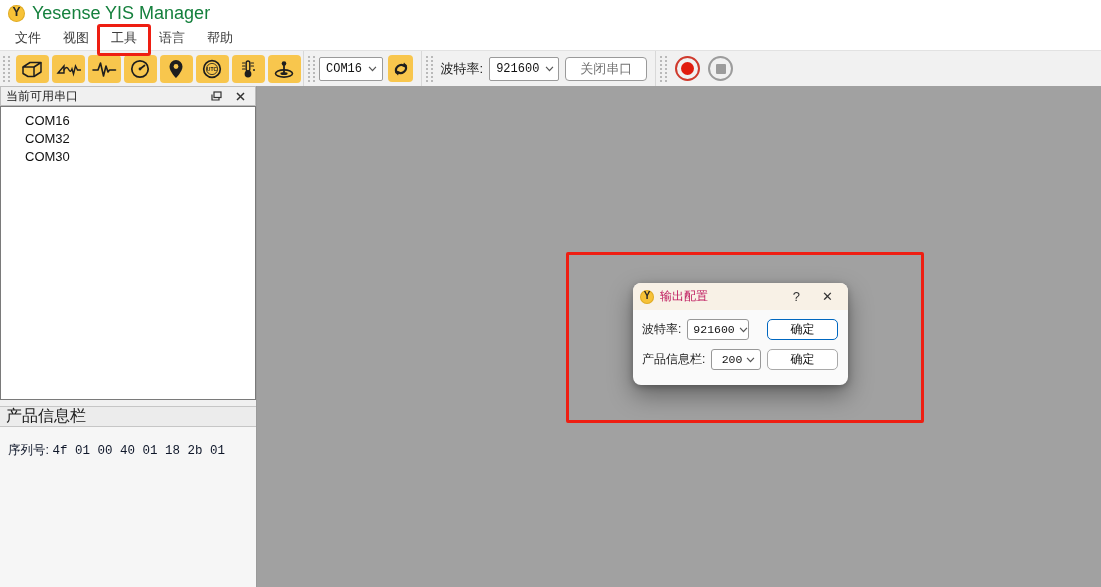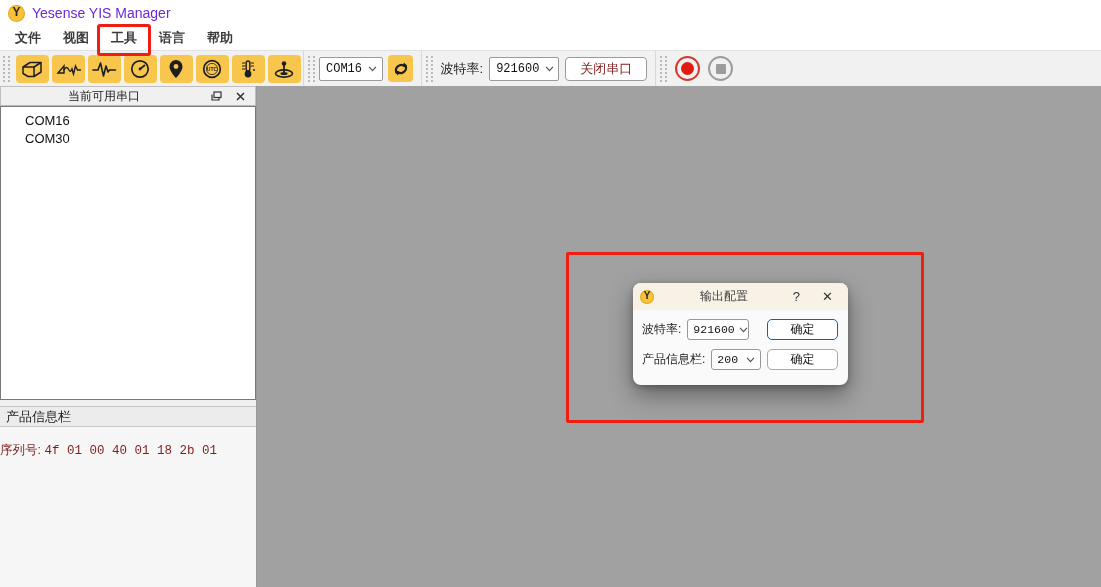--- a/index.html
+++ b/index.html
@@ -3,87 +3,87 @@
 <meta charset="utf-8">
 <style>
   * { margin:0; padding:0; box-sizing:border-box; }
   html,body { width:1101px; height:587px; }
   body { font-family:"Liberation Sans", sans-serif; overflow:hidden; }
   .window { position:relative; width:1101px; height:587px; background:#ffffff; overflow:hidden; }
 
   
   .titlebar { position:absolute; left:0; top:0; width:100%; height:26px; background:#ffffff;
               display:flex; align-items:center; padding-left:8px; gap:7px; }
-  .titlebar .title { font-size:14px; color:#6d28d9; }
+  .titlebar .title { font-size:18px; color:#15803d; }
   .brand-icon { width:17px; height:17px; border-radius:50%; background:#f7c237; position:relative;
                 display:flex; align-items:center; justify-content:center; flex:0 0 auto;
                 box-shadow: inset 0 0 0 1px rgba(180,130,0,.35); }
   .brand-icon span { color:#262626; font-weight:bold; font-size:12px; line-height:1; transform:translateY(-1px); }
 
   
   .menubar { position:absolute; left:0; top:26px; width:100%; height:24px; background:#ffffff;
-             display:flex; align-items:flex-start; padding-left:4px;font-weight:bold; }
+             display:flex; align-items:flex-start; padding-left:4px; }
   .menu-item { font-size:13px; color:#3c3c3c; padding:3px 11px; position:relative; cursor:default; }
   .menu-highlight { position:absolute; left:-3px; right:-3px; top:-2px; bottom:-6px;
                     border:3px solid #ee1e12; border-radius:3px; pointer-events:none; z-index:5; }
 
   
   .toolbar { position:absolute; left:0; top:50px; width:100%; height:36px; background:#f1f1f1;
              border-top:1px solid #e2e2e2; display:flex; align-items:center; }
   .grip { width:7px; height:26px; border-left:2px dotted #b9b9b9; border-right:2px dotted #b9b9b9; margin:0 4px 0 3px; }
   .vsep { width:1px; height:36px; background:#d8d8d8; margin:0 1px; }
   .tool-btn { width:33px; height:28px; background:#f8c64d; border:none; border-radius:4px;
               margin:0 1.5px; display:flex; align-items:center; justify-content:center; padding:0; }
   .tool-btn svg { display:block; }
   .combo { background:#ffffff; border:1px solid #9a9a9a; border-radius:2px; height:24px;
            display:inline-flex; align-items:center; justify-content:space-between; padding:0 6px; gap:6px; }
   .combo .val { font-family:"Liberation Mono","DejaVu Sans Mono",monospace; font-size:12px; color:#111; }
   .chev { width:9px; height:6px; flex:0 0 auto; }
   .tb-label { font-size:13px; color:#1a1a1a; margin:0 6px 0 4px; }
   .tb-btn { height:24px; background:#ffffff; border:1px solid #9a9a9a; border-radius:4px;
-            font-size:13px; color:#7f1d1d; padding:0 14px; margin-left:6px; font-family:"Liberation Sans",sans-serif; }
+            font-size:13px; color:#737373; padding:0 14px; margin-left:6px; font-family:"Liberation Sans",sans-serif; }
   .rec-btn { width:25px; height:25px; border-radius:50%; background:#f1f1f1; border:2px solid #cf3a2d;
              display:flex; align-items:center; justify-content:center; margin:0 4px; padding:0; }
   .rec-btn .dot { width:13px; height:13px; border-radius:50%; background:#e11c0e; }
   .stop-btn { width:25px; height:25px; border-radius:50%; background:#f1f1f1; border:2px solid #9c9c9c;
               display:flex; align-items:center; justify-content:center; margin:0 4px; padding:0; }
   .stop-btn .sq { width:10px; height:10px; background:#9c9c9c; border-radius:1px; }
 
   
   .dock { position:absolute; left:0; top:86px; width:257px; bottom:0; background:#f0f0f0;
           border-right:1px solid #9a9a9a; }
   .dock-header { position:absolute; left:0; top:0; width:100%; height:20px; background:#f0f0f0;
                  border:1px solid #bdbdbd; display:flex; align-items:center; padding:0 5px; gap:4px; }
-  .dock-header .dh-title { font-size:12px; color:#1a1a1a; flex:1;text-align:center; }
+  .dock-header .dh-title { font-size:12px; color:#1a1a1a; flex:1; }
   .dh-btn { background:none; border:none; padding:0 5px; display:flex; align-items:center; color:#333; }
   .port-list { position:absolute; left:0; top:20px; width:256px; height:294px; background:#ffffff;
                border:1px solid #7a7a7a; padding-top:4px; }
   .port-item { font-size:13px; color:#111; padding:1.5px 0 1.5px 24px; }
 
   .info-header { position:absolute; left:0; top:320px; width:100%; height:21px; background:#ececec;
                  border-top:1px solid #c6c6c6; border-bottom:1px solid #c6c6c6;
                  display:flex; align-items:center; padding:0 6px; }
-  .info-header span { font-size:13px; color:#1a1a1a;text-align:center; }
+  .info-header span { font-size:16px; color:#1a1a1a;text-align:center; }
   .info-body { position:absolute; left:0; top:341px; width:100%; bottom:0; background:#f6f6f6; }
-  .info-line { position:absolute; left:0; font-size:12.5px; color:#7f1d1d; white-space:nowrap;text-align:center; }
+  .info-line { position:absolute; left:8px; font-size:12.5px; color:#0f172a; white-space:nowrap;text-align:center; }
   .info-line .mono { font-family:"Liberation Mono","DejaVu Sans Mono",monospace; font-size:12.5px; }
 
   
   .main { position:absolute; left:257px; top:86px; right:0; bottom:0; background:#a1a1a1; }
 
   
   .red-rect { position:absolute; left:566px; top:252px; width:358px; height:171px;
               border:3px solid #ee1e12; border-radius:2px; pointer-events:none; z-index:20; }
 
   
   .dialog { position:absolute; left:633px; top:283px; width:215px; height:102px; background:#fafafa;
             border-radius:8px; box-shadow:0 10px 24px rgba(0,0,0,.38), 0 2px 6px rgba(0,0,0,.25); z-index:10; }
   .dialog-titlebar { height:27px; background:#f8f1e6; border-radius:8px 8px 0 0; display:flex;
                      align-items:center; padding:0 7px; gap:6px; }
-  .dialog-titlebar .d-title { font-size:12px; color:#404040; flex:1;margin-left:40px; }
+  .dialog-titlebar .d-title { font-size:12px; color:#be185d; flex:1; }
   .d-icon { width:14px; height:14px; }
   .d-btn { background:none; border:none; font-size:13px; color:#333; padding:0 8px; line-height:1; }
   .dialog-row { display:flex; align-items:center; margin:9px 10px 0 9px; }
   .dialog-row .dr-label { font-size:12px; color:#1a1a1a; white-space:nowrap; }
   .d-combo { background:#ffffff; border:1px solid #989898; border-radius:3px; height:21px;
              display:inline-flex; align-items:center; justify-content:space-between;
              padding:0 5px; gap:4px; margin-left:6px; }
   .d-combo .val { font-family:"Liberation Mono","DejaVu Sans Mono",monospace; font-size:11.5px; color:#111; }
   .d-ok { width:71px; height:21px; background:#ffffff; border-radius:5px; font-size:12px; color:#111;
           margin-left:auto; font-family:"Liberation Sans",sans-serif; padding:0; }
@@ -231,20 +231,21 @@
       </button>
       <button class="dh-btn">
         <svg width="9" height="9" viewBox="0 0 9 9">
           <path d="M1 1 L8 8 M8 1 L1 8" stroke="#333" stroke-width="1.5"></path>
         </svg>
       </button>
     </div>
 
     <div class="port-list">
       <div class="port-item">COM16</div>
+      <div class="port-item">COM32</div>
       <div class="port-item">COM30</div>
     </div>
 
     <div class="info-header">
       <span>产品信息栏</span>
     </div>
     <div class="info-body">
       <div class="info-line" style="top:15px;">
         <span>序列号:</span>
         <span class="mono">4f 01 00 40 01 18 2b 01</span>
@@ -273,21 +274,21 @@
         <span class="val">921600</span>
         <svg class="chev" viewBox="0 0 10 7" width="8" height="6">
           <path d="M1 1 L5 5.5 L9 1" fill="none" stroke="#555" stroke-width="1.4"></path>
         </svg>
       </div>
       <button class="d-ok primary">确定</button>
     </div>
 
     <div class="dialog-row">
       <span class="dr-label">产品信息栏:</span>
-      <div class="d-combo" style="width:50px;">
+      <div class="d-combo" style="width:50px;justify-content:flex-end;">
         <span class="val">200</span>
         <svg class="chev" viewBox="0 0 10 7" width="8" height="6">
           <path d="M1 1 L5 5.5 L9 1" fill="none" stroke="#555" stroke-width="1.4"></path>
         </svg>
       </div>
       <button class="d-ok normal">确定</button>
     </div>
   </div>
 
 </div>

